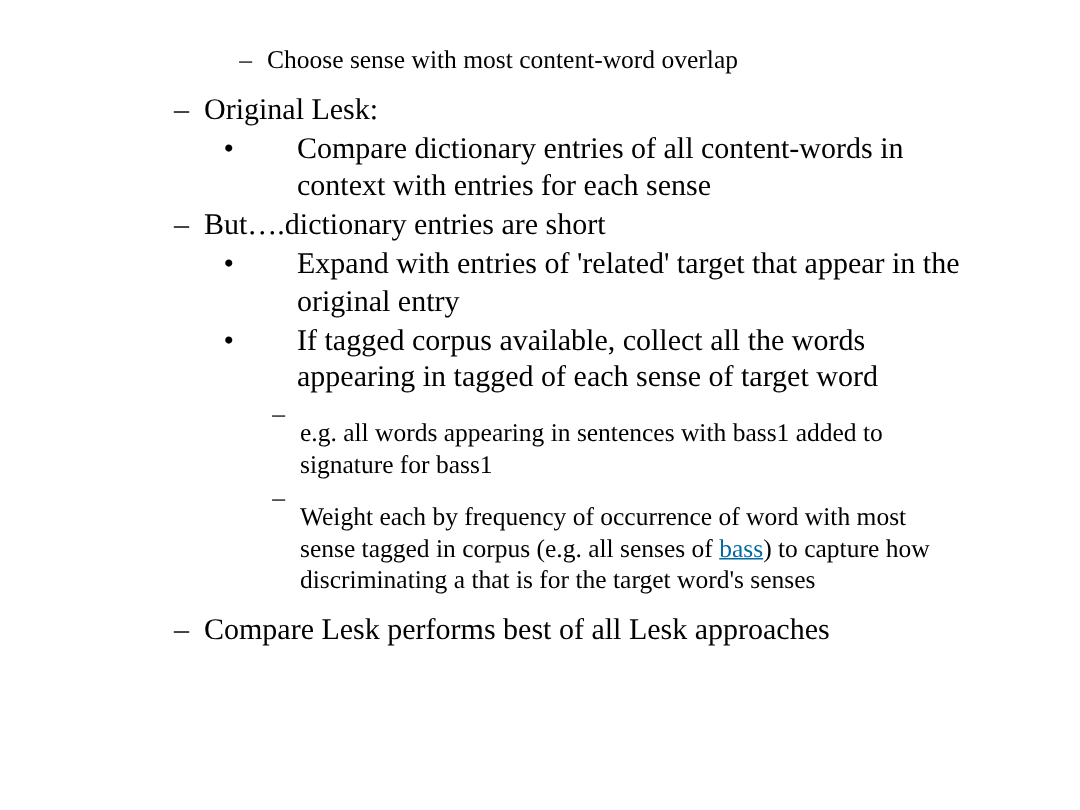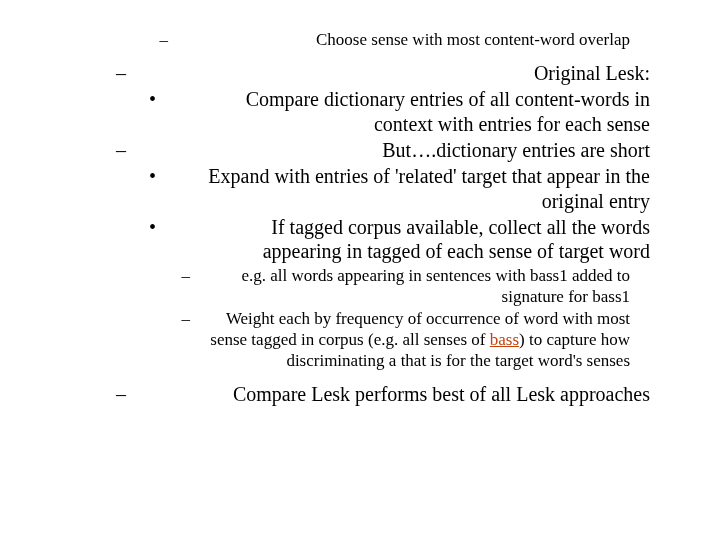--- a/index.html
+++ b/index.html
@@ -21,41 +21,40 @@
     display: flex;
     align-items: flex-start;
     margin-bottom: 2px;
   }
   .bullet {
     flex: 0 0 auto;
     text-align: right;
   }
   .txt {
     flex: 1 1 auto;
-    text-align: right;
   }
   .small {
     font-size: 17px;
   }
   .red {
-    color: #c2410c;
+    color: #0369a1;
     text-decoration: underline;
   }
   
   .ind-top .bullet { width: 118px; padding-right: 10px; }
   .ind-top .txt   { padding-right: 40px; }
 
   .ind-l1 .bullet { width: 76px;  padding-right: 10px; }
   .ind-l1 .txt    { padding-right: 20px; }
 
   .ind-l2 .bullet { width: 106px; padding-right: 10px; }
   .ind-l2 .txt    { padding-right: 20px; margin-left: 32px; }
 
   .ind-l3 .bullet { width: 140px; padding-right: 10px; }
-  .ind-l3 .txt    { padding-right: 40px; }
+  .ind-l3 .txt    { padding-right: 40px; margin-top: 13px; }
 
   .gap-before { margin-top: 10px; }
 </style>
 </head>
 <body>
 
 <div class="slide">
 
   <div class="row ind-top small">
     <div class="bullet">–</div>

